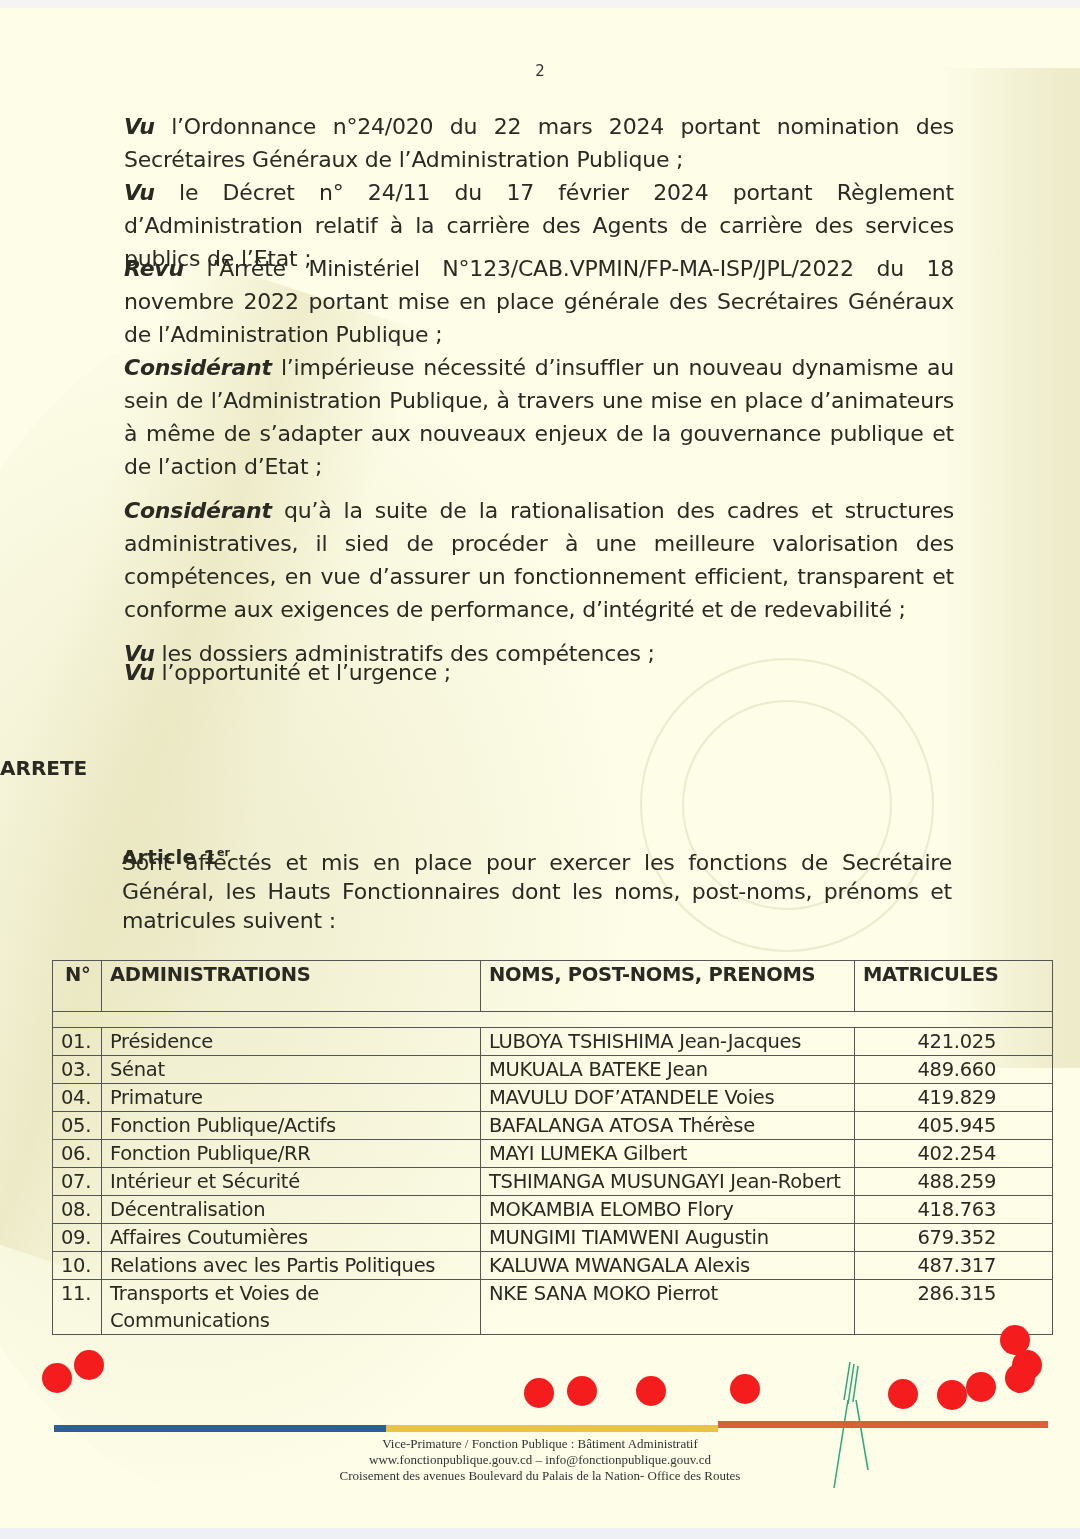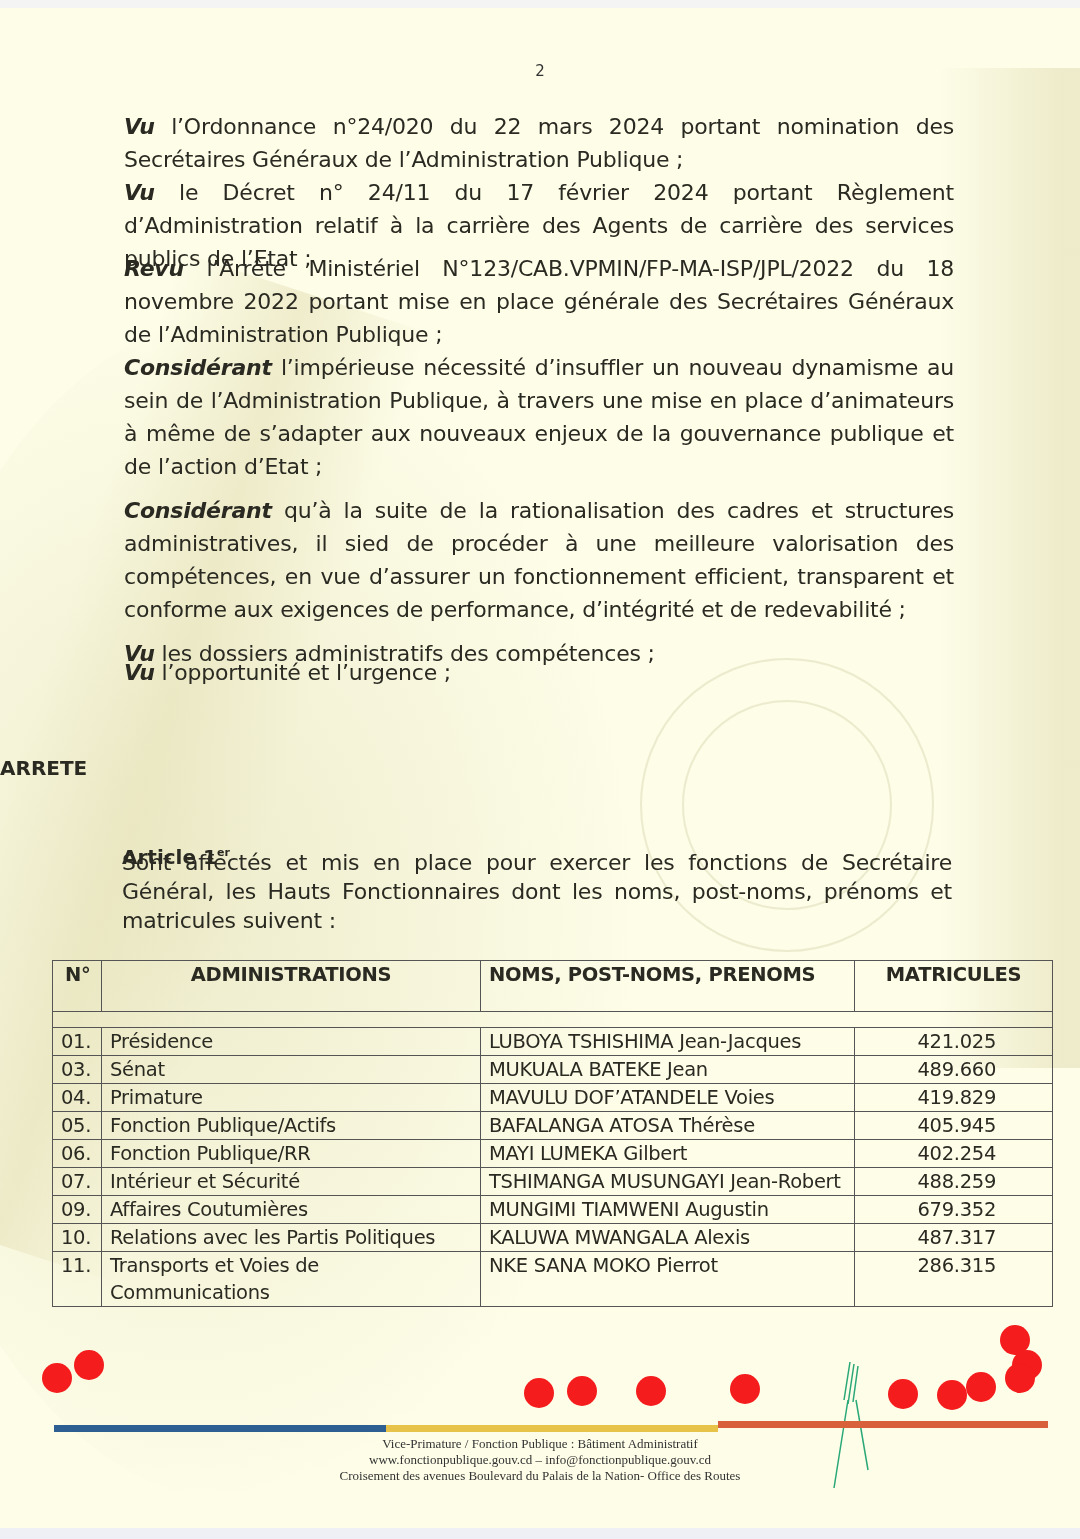--- a/index.html
+++ b/index.html
@@ -46,21 +46,21 @@
   .text b.kw { font-style: italic; font-weight: bold; }
   .heading { position: absolute; left: 0; width: 1080px; text-align: left; font-weight: bold; font-size: 20px; top: 756px; }
   .article { position: absolute; left: 122px; top: 845px; font-weight: bold; font-size: 20px; }
   .article sup { font-size: 11px; }
 
   table.sg {
     position: absolute; left: 52px; top: 960px; width: 1001px;
     border-collapse: collapse; font-size: 19.5px; letter-spacing: -0.3px;
   }
   table.sg td, table.sg th { border: 1.5px solid #555; padding: 0 8px; vertical-align: top; }
-  table.sg th { height: 48px; font-weight: bold; text-align: center; padding-top: 2px; }
+  table.sg th { height: 48px; font-weight: bold; text-align: left; padding-top: 2px; }
   table.sg th.no { text-align: left; padding-left: 12px; }
   table.sg th.noms { text-align: left; }
   table.sg tr.spacer td { height: 15px; padding: 0; }
   table.sg td { height: 27px; line-height: 27px; }
   table.sg td.no { width: 34px; padding: 0 6px 0 8px; }
   table.sg td.adm { width: 362px; }
   table.sg td.name { width: 357px; }
   table.sg td.mat { text-align: right; padding-right: 56px; }
 
   .footer-bar { position: absolute; top: 1425px; height: 7px; }
@@ -156,20 +156,26 @@
       <td class="no">06.</td>
       <td class="adm">Fonction Publique/RR</td>
       <td class="name">MAYI LUMEKA Gilbert</td>
       <td class="mat">402.254</td>
     </tr>
     <tr>
       <td class="no">07.</td>
       <td class="adm">Intérieur et Sécurité</td>
       <td class="name">TSHIMANGA MUSUNGAYI Jean-Robert</td>
       <td class="mat">488.259</td>
+    </tr>
+    <tr>
+      <td class="no">08.</td>
+      <td class="adm">Décentralisation</td>
+      <td class="name">MOKAMBIA ELOMBO Flory</td>
+      <td class="mat">418.763</td>
     </tr>
     <tr>
       <td class="no">09.</td>
       <td class="adm">Affaires Coutumières</td>
       <td class="name">MUNGIMI TIAMWENI Augustin</td>
       <td class="mat">679.352</td>
     </tr>
     <tr>
       <td class="no">10.</td>
       <td class="adm">Relations avec les Partis Politiques</td>

